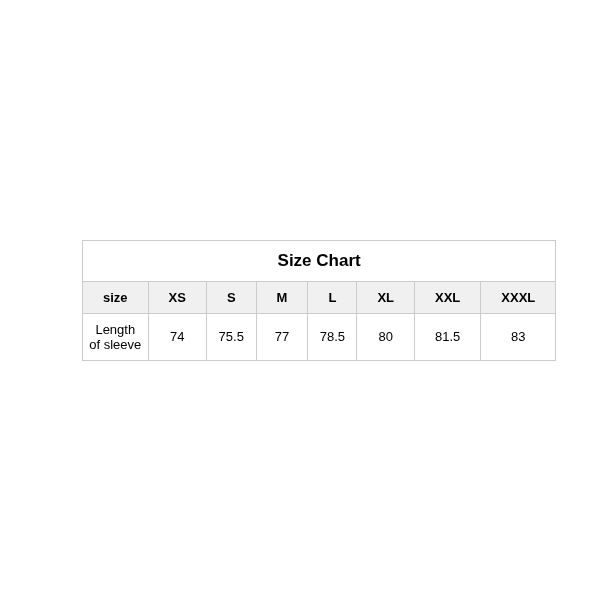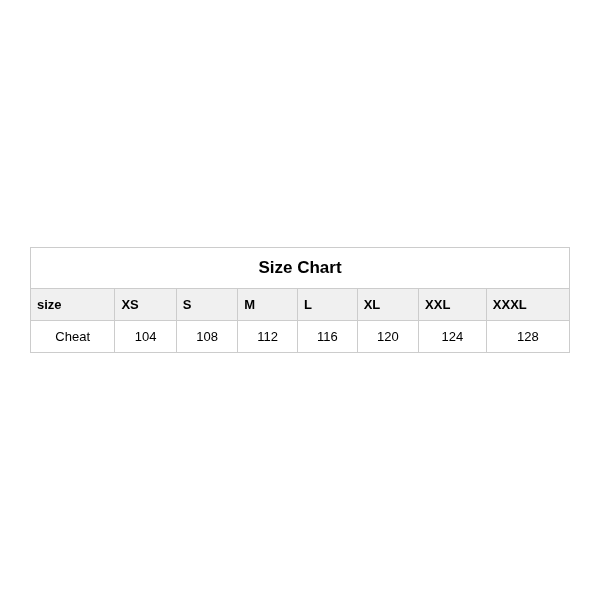--- a/index.html
+++ b/index.html
@@ -12,21 +12,21 @@
       width: 600px;
       height: 600px;
       background-color: #ffffff;
       display: flex;
       align-items: center;
       justify-content: center;
       font-family: Arial, sans-serif;
     }
 
     .container {
-      width: 540px;
+      width: 436px;
     }
 
     .size-chart-table {
       width: 100%;
       border-collapse: collapse;
       border: 1px solid #cccccc;
     }
 
     .title-row td {
       text-align: center;
@@ -34,21 +34,21 @@
       font-weight: bold;
       padding: 10px 8px;
       border: 1px solid #cccccc;
       background-color: #ffffff;
     }
 
     .header-row td {
       text-align: left;
       font-size: 13px;
       font-weight: bold;
-      padding: 8px 6px;
+      padding: 8px 20px;
       border: 1px solid #cccccc;
       background-color: #f0f0f0;
     }
 
     .data-row td {
       text-align: center;
       font-size: 13px;
       padding: 8px 6px;
       border: 1px solid #cccccc;
     }
@@ -80,25 +80,25 @@
           <td>XS</td>
           <td>S</td>
           <td>M</td>
           <td>L</td>
           <td>XL</td>
           <td>XXL</td>
           <td>XXXL</td>
         </tr>
     </thead>
     <tbody id="table-body">
-    <tr class="data-row">
-          <td class="label-cell">Cheat</td>
-          <td>104</td>
-          <td>108</td>
-          <td>112</td>
-          <td>116</td>
-          <td>120</td>
-          <td>124</td>
-          <td>128</td>
+        <tr class="data-row">
+          <td class="label-cell">Length of sleeve</td>
+          <td>74</td>
+          <td>75.5</td>
+          <td>77</td>
+          <td>78.5</td>
+          <td>80</td>
+          <td>81.5</td>
+          <td>83</td>
         </tr>
       </tbody>
   </table>
 </div>
 
 </body></html>

